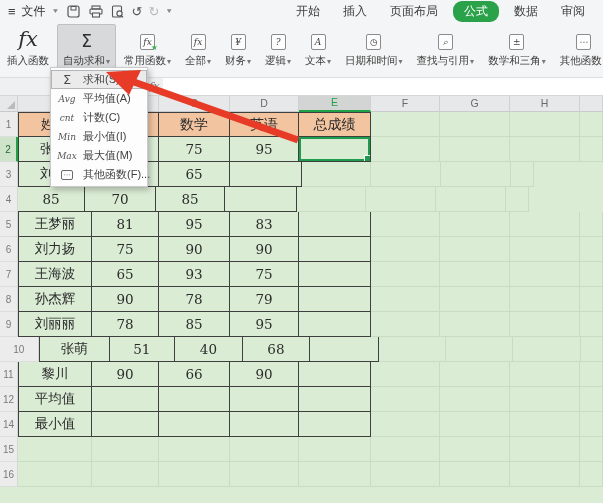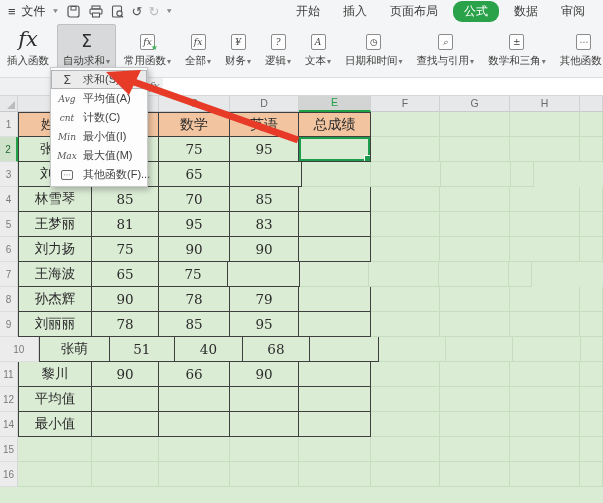--- a/index.html
+++ b/index.html
@@ -237,21 +237,20 @@
           <div class="cell tbl" style="width: 67px;"></div>
           <div class="cell tbl" style="width: 71px;">65</div>
           <div class="cell tbl" style="width: 72px;"></div>
           <div class="cell" style="width: 69px;"></div>
           <div class="cell" style="width: 70px;"></div>
           <div class="cell" style="width: 70px;"></div>
           <div class="cell" style="width: 23px;"></div>
         </div>
         <div class="srow">
           <div class="rh" style="width: 18px;">4</div>
-          <div class="cell tbl tleft" style="width: 74px;">林雪琴</div>
           <div class="cell tbl" style="width: 67px;">85</div>
           <div class="cell tbl" style="width: 71px;">70</div>
           <div class="cell tbl" style="width: 69px;">85</div>
           <div class="cell tbl" style="width: 72px;"></div>
           <div class="cell" style="width: 69px;"></div>
           <div class="cell" style="width: 70px;"></div>
           <div class="cell" style="width: 70px;"></div>
           <div class="cell" style="width: 23px;"></div>
         </div>
         <div class="srow">
@@ -275,20 +274,21 @@
           <div class="cell tbl" style="width: 72px;"></div>
           <div class="cell" style="width: 69px;"></div>
           <div class="cell" style="width: 70px;"></div>
           <div class="cell" style="width: 70px;"></div>
           <div class="cell" style="width: 23px;"></div>
         </div>
         <div class="srow">
           <div class="rh" style="width: 18px;">7</div>
           <div class="cell tbl tleft" style="width: 74px;">王海波</div>
           <div class="cell tbl" style="width: 67px;">65</div>
+          <div class="cell tbl" style="width: 71px;">93</div>
           <div class="cell tbl" style="width: 69px;">75</div>
           <div class="cell tbl" style="width: 72px;"></div>
           <div class="cell" style="width: 69px;"></div>
           <div class="cell" style="width: 70px;"></div>
           <div class="cell" style="width: 70px;"></div>
           <div class="cell" style="width: 23px;"></div>
         </div>
         <div class="srow">
           <div class="rh" style="width: 18px;">8</div>
           <div class="cell tbl tleft" style="width: 74px;">孙杰辉</div>

